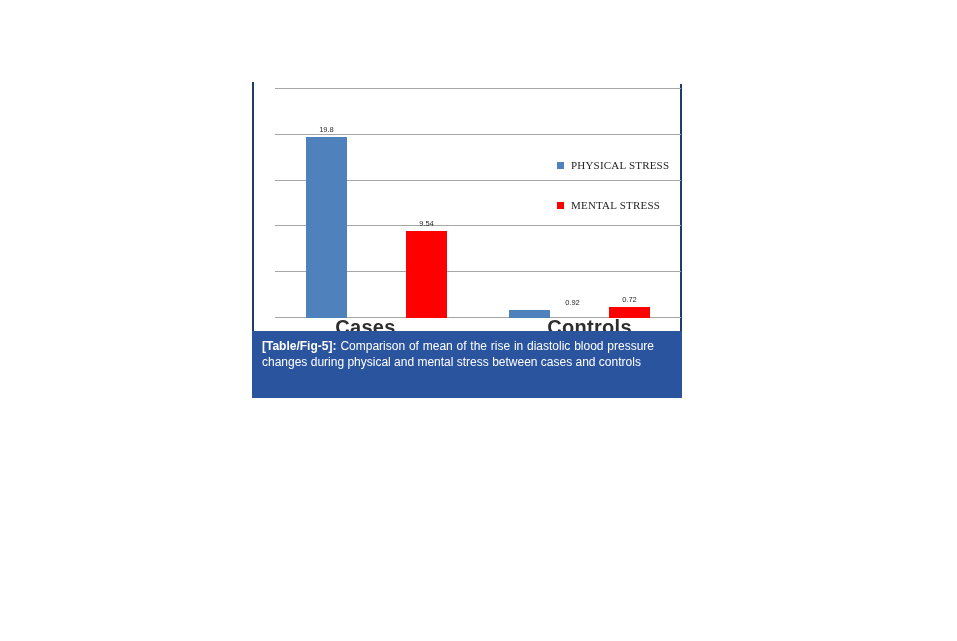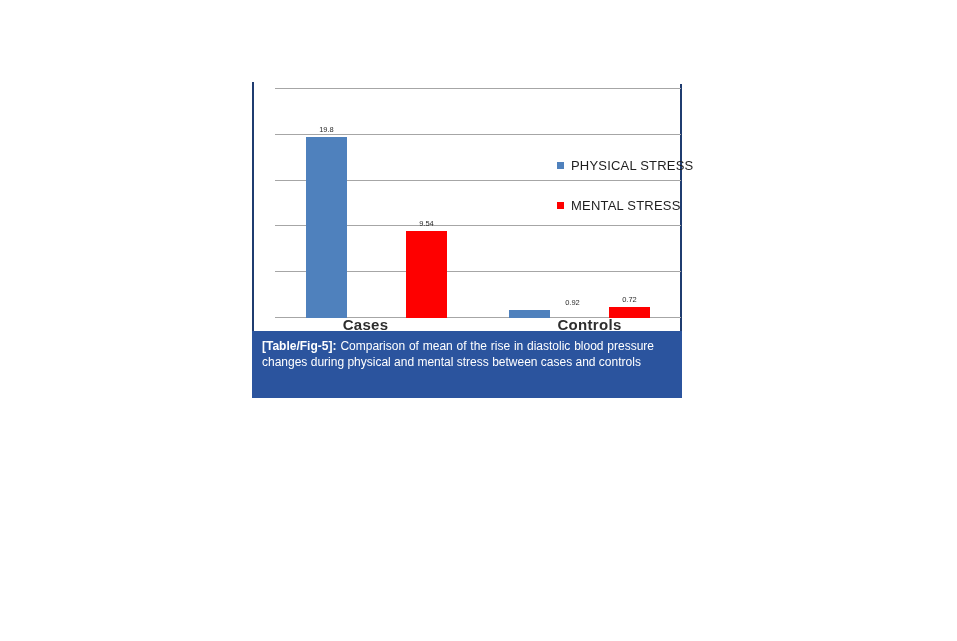--- a/index.html
+++ b/index.html
@@ -13,26 +13,26 @@
   .vborder.right{left:428px;top:4px;height:247px;}
   .plot{position:absolute;left:23px;top:9px;width:406px;height:229px;}
   .gridline{position:absolute;left:0;width:406px;height:1px;}
   .bar{position:absolute;bottom:0;width:41px;}
   .val-label{
     position:absolute;transform:translateX(-50%);
     font-size:7.5px;color:#2b2b2b;white-space:nowrap;
   }
   .cat-label{
     position:absolute;top:227px;transform:translateX(-50%);
-    font-size:15px;font-weight:600;color:#2e2e2e;white-space:nowrap;letter-spacing:0.3px;
+    font-size:20px;font-weight:600;color:#2e2e2e;white-space:nowrap;letter-spacing:0.3px;
   }
   .legend{position:absolute;left:305px;top:78px;}
   .legend-item{display:flex;align-items:center;margin-bottom:26px;height:14px;}
   .legend-swatch{width:7px;height:7px;margin-right:7px;flex:0 0 auto;}
-  .legend-label{font-size:13px;color:#1f1f1f;letter-spacing:0.2px;white-space:nowrap;}
+  .legend-label{font-size:11px;color:#1f1f1f;letter-spacing:0.2px;white-space:nowrap;font-family:Liberation Serif, serif;}
   .caption{
     position:absolute;left:0;top:251px;width:430px;height:67px;box-sizing:border-box;
     padding:8px 28px 0 10px;z-index:2;
     font-size:12px;line-height:15.5px;color:#ffffff;
     text-align:justify;
   }
   .cap-label{font-weight:bold;margin-right:4px;}
 </style>
 </head>
 <body>

